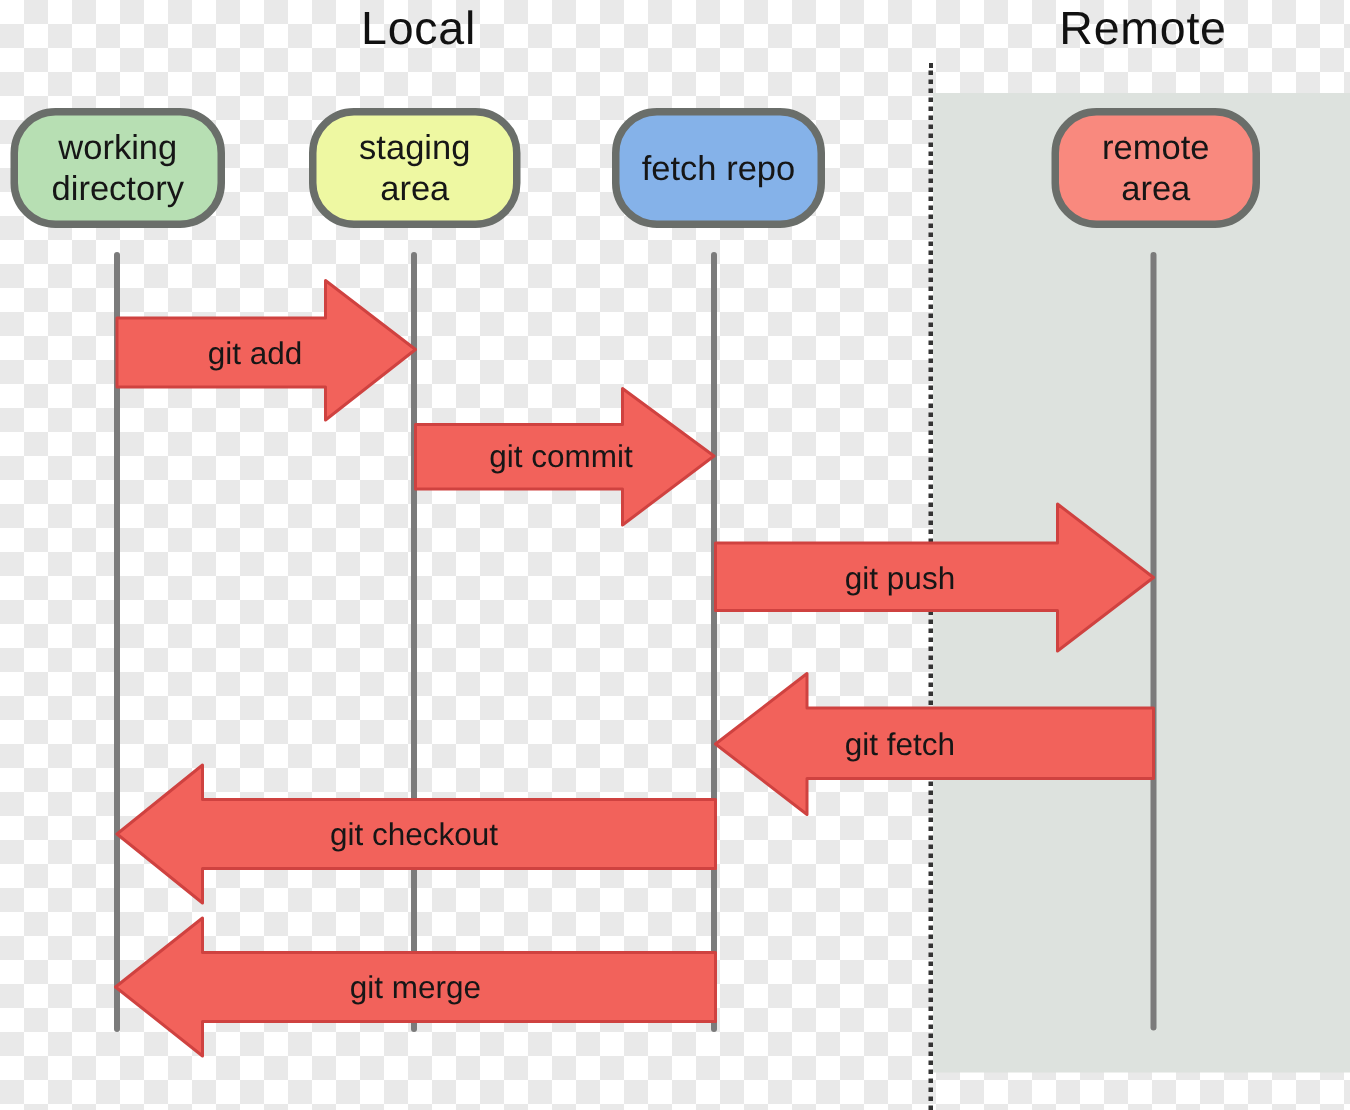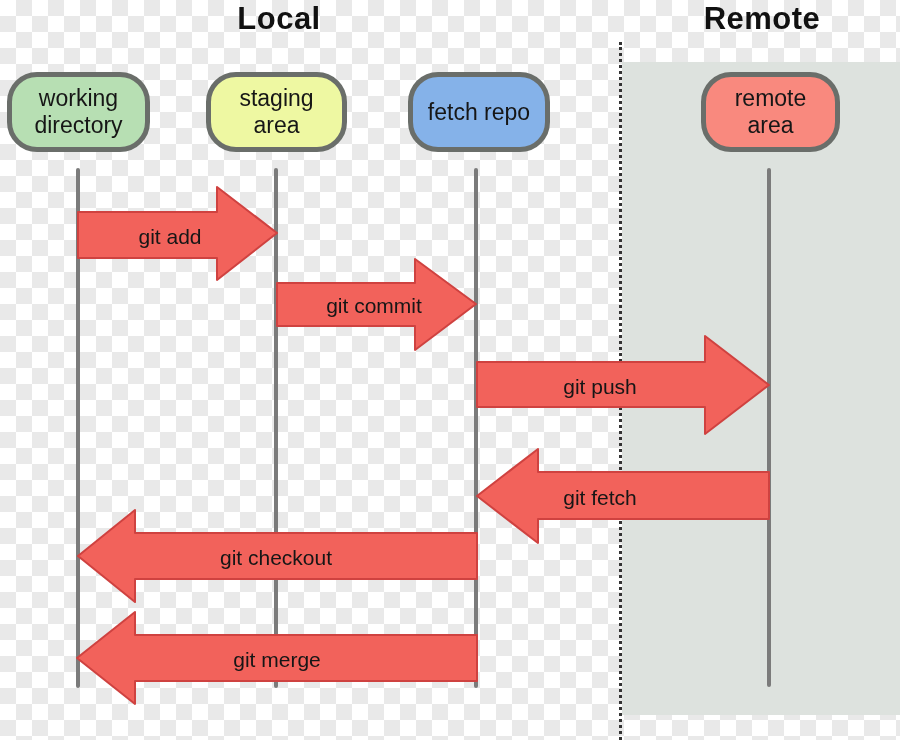--- a/index.html
+++ b/index.html
@@ -23,21 +23,21 @@
   .divider {
     position: absolute;
     left: 619px; top: 42px; height: 698px; width: 0;
     border-left: 3px dotted #333333;
   }
   .section-title {
     position: absolute;
     top: 1px;
     transform: translateX(-50%);
     font-size: 31px;
-    font-weight: bold;
+    font-weight: normal;
     color: #111111;
     letter-spacing: 0.5px;
     white-space: nowrap;
   }
   .title-local  { left: 279px; }
   .title-remote { left: 762px; }
   .lane {
     position: absolute;
     width: 4px; top: 168px; height: 520px;
     background: #7b7b7b;

